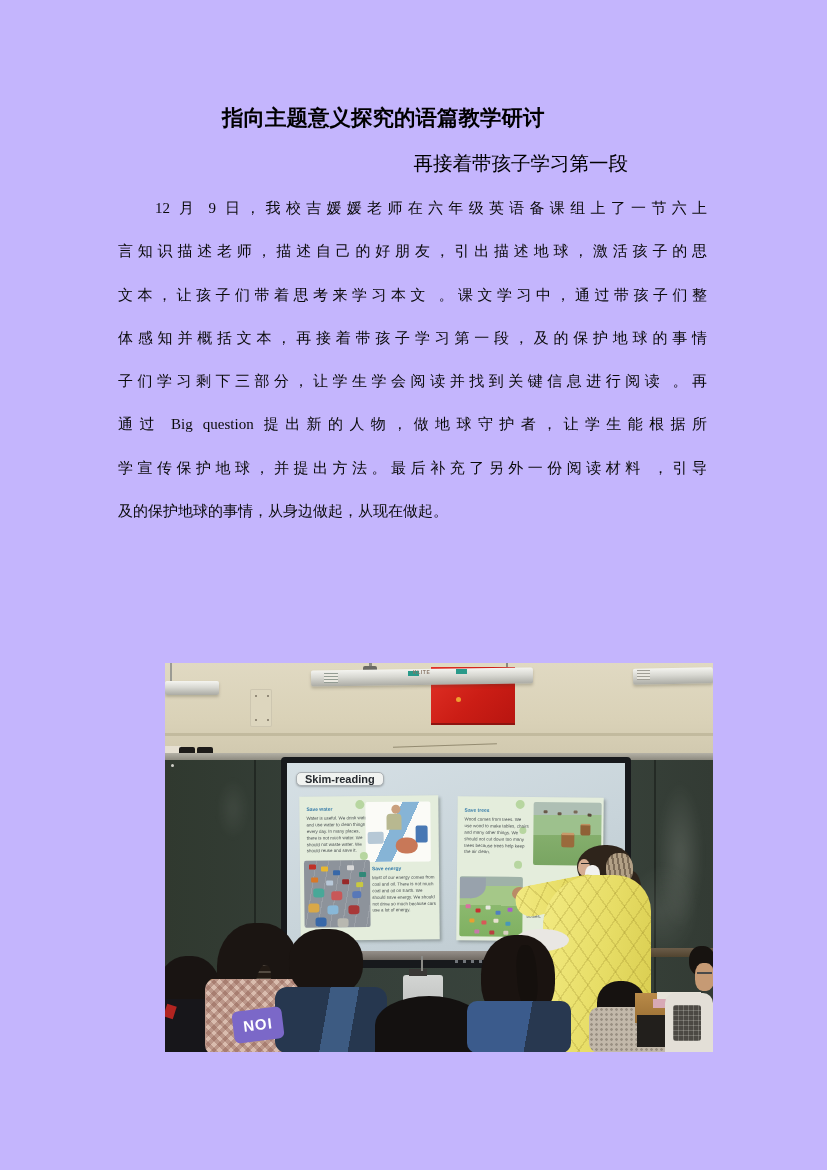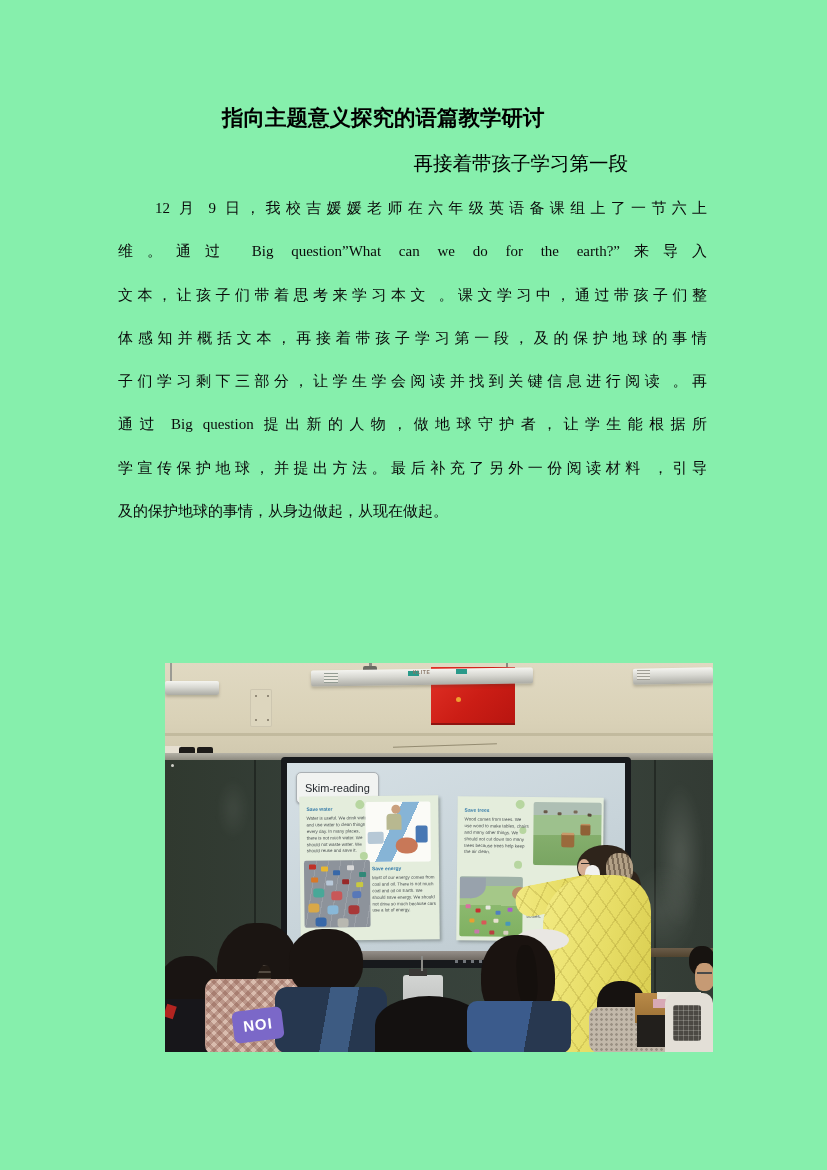--- a/index.html
+++ b/index.html
@@ -1,16 +1,16 @@
 <!DOCTYPE html>
 <html><head>
 <meta charset="utf-8">
 <style>
   html,body{margin:0;padding:0;background:#888;}
-  .page{position:relative;width:827px;height:1170px;background:#86efac;margin:0 auto;overflow:hidden;
+  .page{position:relative;width:827px;height:1170px;background:#c4b5fd;margin:0 auto;overflow:hidden;
         font-family:"Liberation Serif", serif;}
   .doc-title{position:absolute;left:118px;top:103px;width:589px;padding-left:104px;box-sizing:border-box;
         font-family:"Liberation Sans", sans-serif;font-weight:bold;font-size:21.5px;line-height:30px;color:#000;}
   .doc-subtitle{position:absolute;left:118px;top:151px;width:589px;box-sizing:border-box;text-align:right;
         padding-right:79px;font-size:19.5px;line-height:26px;color:#000;}
   .doc-body{position:absolute;left:118px;top:187px;width:589px;}
   .bline{height:43.3px;line-height:43.3px;font-size:15px;color:#0a0a0a;
         text-align:justify;text-align-last:justify;white-space:nowrap0;}
   .bline.first{padding-left:37px;}
   .bline.last{text-align-last:left;}
@@ -65,22 +65,22 @@
   .tray-right{left:467px;top:285px;width:81px;height:9px;background:linear-gradient(180deg,#6b5c49,#51442f);z-index:2;}
 
   
   .screen-frame{left:116px;top:94px;width:350px;height:211px;background:#17191c;border-radius:4px;z-index:2;}
   .screen-view{left:122px;top:100px;width:338px;height:190px;z-index:3;overflow:hidden;
       background:linear-gradient(160deg,#d6e0e5 0%,#c8d4da 55%,#bcc8ce 100%);}
   .screen-btns{left:290px;top:296px;width:40px;height:4px;z-index:4;
       background-image:repeating-linear-gradient(90deg,#71757a 0 3px,transparent 3px 8px);}
   .ledge{left:150px;top:288px;width:178px;height:9px;background:linear-gradient(180deg,#96908a,#6f6962);z-index:4;}
 
-  .slide-titlebox{left:9px;top:9px;padding:9px 8px;background:#f1f3f1;border:1px solid #aab0b4;border-radius:5px;
-      font-weight:normal;font-size:11px;color:#25292e;box-shadow:0 1px 2px rgba(0,0,0,.25);}
+  .slide-titlebox{left:9px;top:9px;padding:0 8px;background:#f1f3f1;border:1px solid #aab0b4;border-radius:5px;
+      font-weight:bold;font-size:11px;color:#25292e;box-shadow:0 1px 2px rgba(0,0,0,.25);}
   .tbpage{background:#e4eddc;box-shadow:2px 2px 3px rgba(40,50,40,.30);}
   .pageL{left:13px;top:33px;width:139px;height:144px;transform:rotate(-.6deg);}
   .pageR{left:170px;top:34px;width:146px;height:144px;transform:rotate(.6deg);}
   .ph{font-weight:bold;font-size:8px;color:#3279a8;white-space:nowrap;transform:scale(.62);transform-origin:0 0;}
   .pt{font-size:7.5px;line-height:1.45;color:#4a5052;transform:scale(.6);transform-origin:0 0;}
   .tree{background:#b7d6a0;border-radius:50%;}
   
   .pl-h1{left:7px;top:10px;} .pl-t1{left:7px;top:19px;width:106px;}
   .pl-h2{left:72px;top:70px;} .pl-t2{left:72px;top:79px;width:106px;}
   .tr-l1{left:56px;top:4px;width:9px;height:9px;} .tr-l2{left:60px;top:56px;width:8px;height:8px;}
@@ -184,21 +184,21 @@
 </style>
 </head>
 <body>
 
 <div class="page">
 
   <div class="doc-title">指向主题意义探究的语篇教学研讨</div>
   <div class="doc-subtitle">再接着带孩子学习第一段</div>
   <div class="doc-body">
       <div class="bline first">12 月 9 日，我校吉媛媛老师在六年级英语备课组上了一节六上</div>
-      <div class="bline">维。通过 Big question”What can we do for the earth?”来导入</div>
+      <div class="bline">言知识描述老师，描述自己的好朋友，引出描述地球，激活孩子的思</div>
       <div class="bline">文本，让孩子们带着思考来学习本文 。课文学习中，通过带孩子们整</div>
       <div class="bline">体感知并概括文本，再接着带孩子学习第一段，及的保护地球的事情</div>
       <div class="bline">子们学习剩下三部分，让学生学会阅读并找到关键信息进行阅读 。再</div>
       <div class="bline">通过 Big question 提出新的人物，做地球守护者，让学生能根据所</div>
       <div class="bline">学宣传保护地球，并提出方法。最后补充了另外一份阅读材料 ，引导</div>
       <div class="bline last">及的保护地球的事情，从身边做起，从现在做起。</div>
     </div>
 
   <div class="photo">
 

